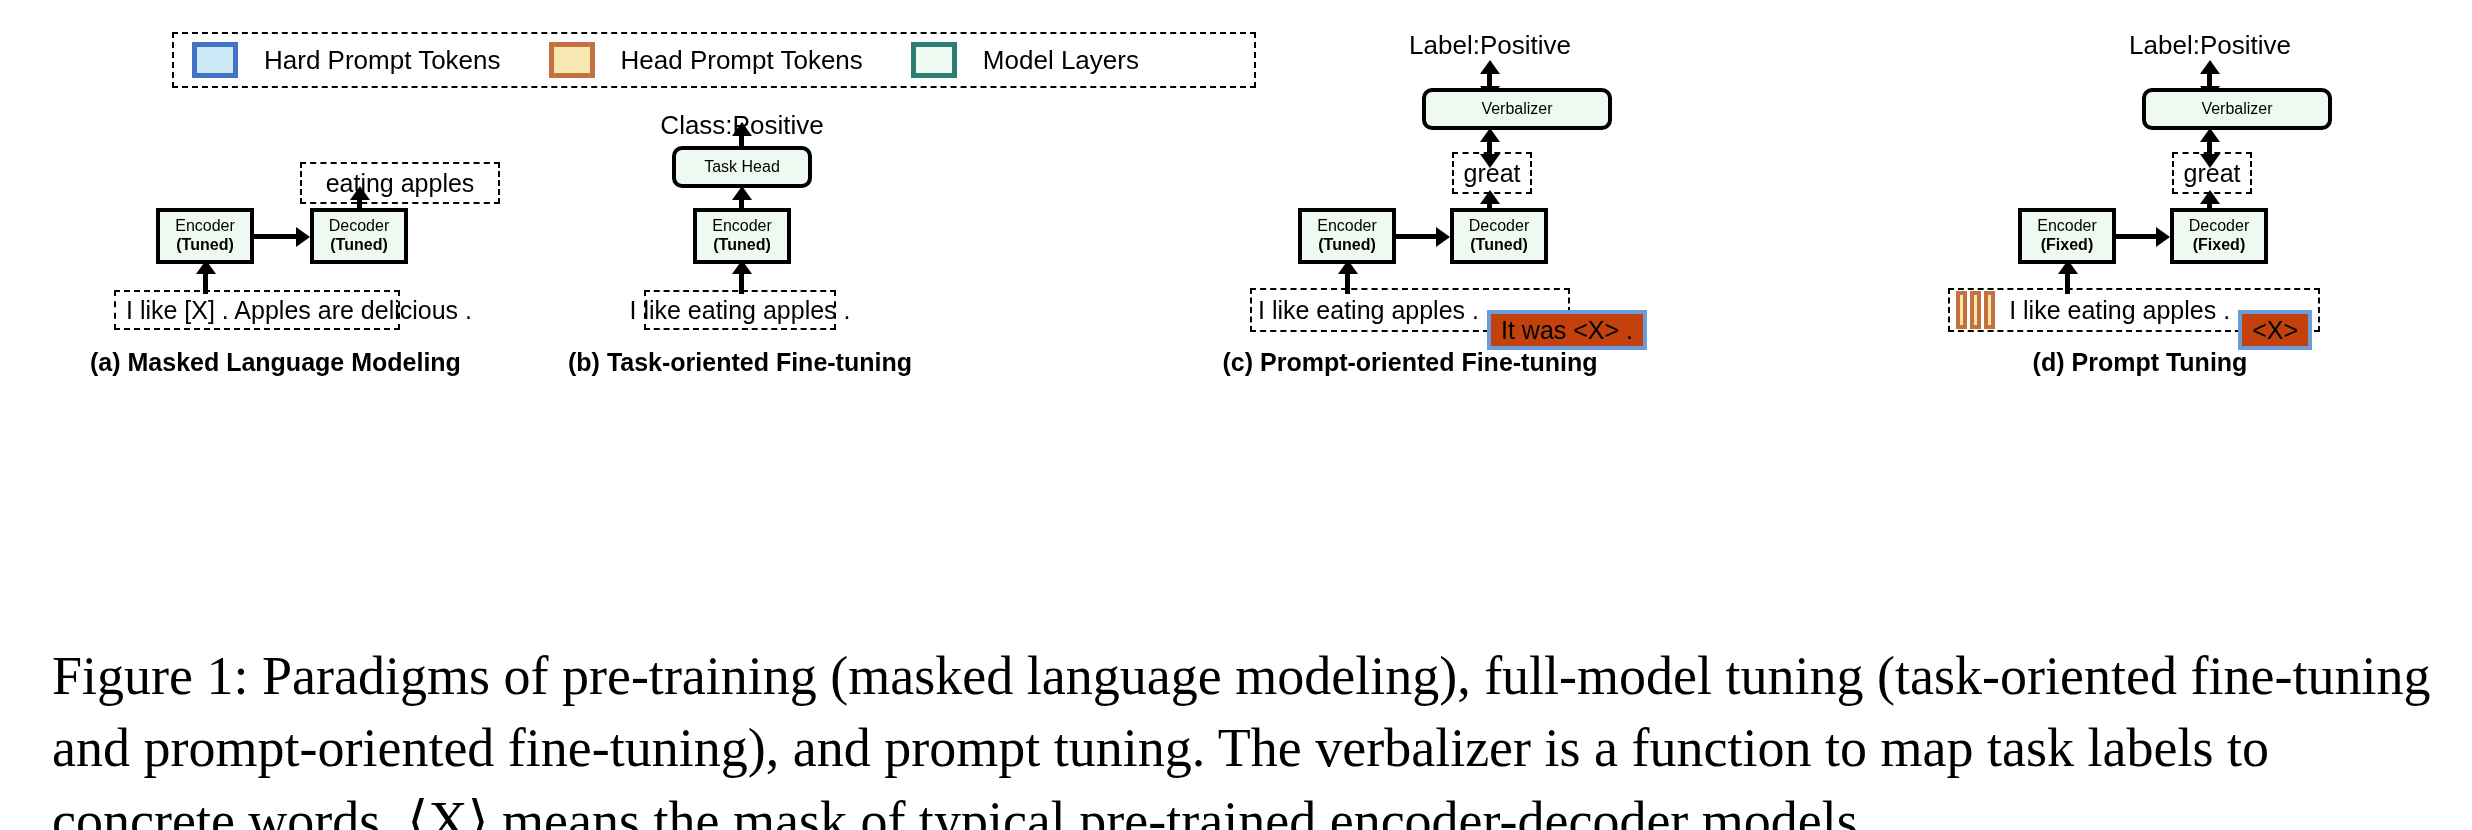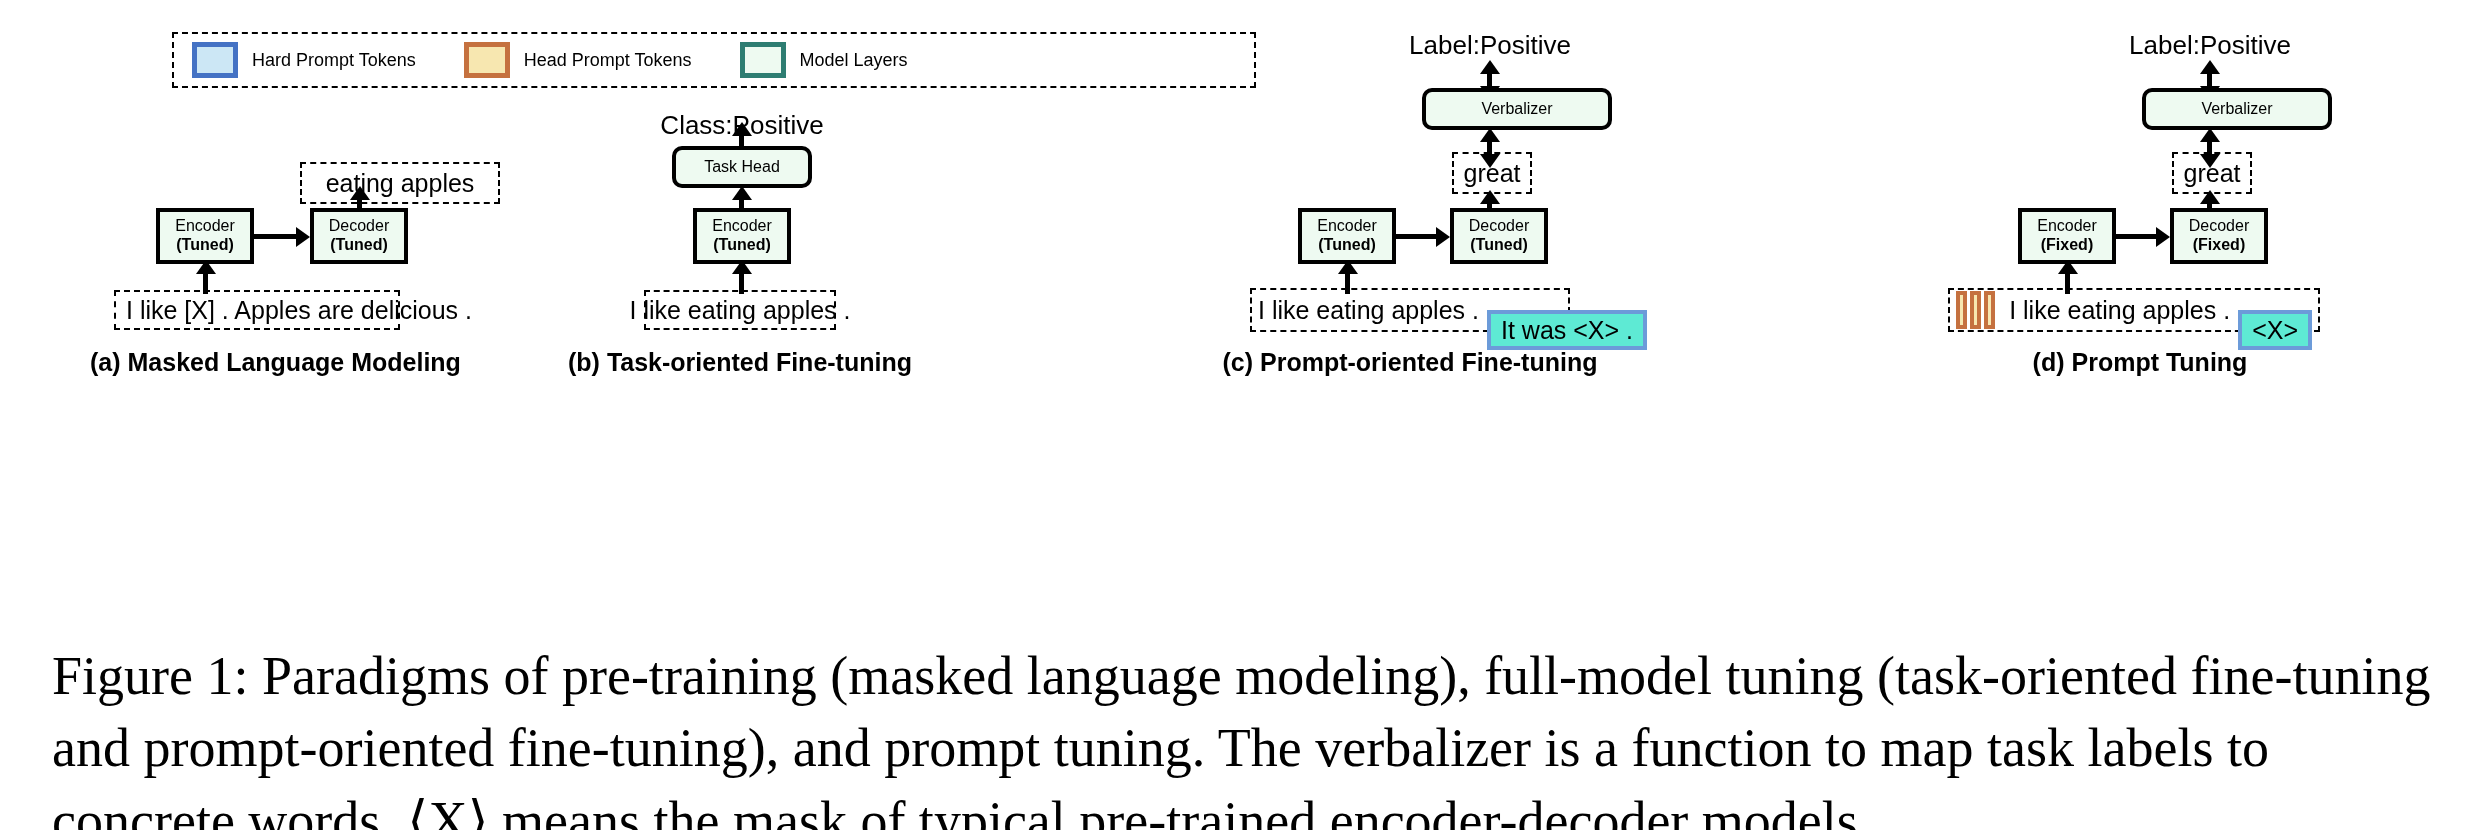--- a/index.html
+++ b/index.html
@@ -20,21 +20,21 @@
     border:2px dashed #000;
     display:flex; align-items:center;
     padding:0 18px;
   }
   .legend-item { display:flex; align-items:center; }
   .legend-item + .legend-item { margin-left:48px; }
   .swatch { width:46px; height:36px; border-width:5px; border-style:solid; }
   .sw-blue  { background:#cce7f5; border-color:#4472c4; }
   .sw-tan   { background:#f7e7b0; border-color:#c5713f; }
   .sw-green { background:#eefaf1; border-color:#2e7d72; }
-  .legend-label { margin-left:14px; font-size:18px; white-space:nowrap;text-align:center; }
+  .legend-label { margin-left:26px; font-size:26px; white-space:nowrap;text-align:center; }
 
   
   .panel { position:absolute; top:0; height:600px; }
   #panel-a { left:0;    width:620px; }
   #panel-b { left:620px; width:420px; }
   #panel-c { left:1040px; width:720px; }
   #panel-d { left:1760px; width:712px; }
 
   .abs { position:absolute; }
 
@@ -54,21 +54,21 @@
   
   .dashed-box {
     border:2px dashed #000;
     display:flex; align-items:center;
     font-size:25px; white-space:nowrap;
   }
   .dashed-box.center { justify-content:center; }
 
   
   .hard-chip {
-    background:#5eead4;
+    background:#c2410c;
     border:4px solid #6c9bd9;
     display:flex; align-items:center; justify-content:center;
     font-size:25px; white-space:nowrap;
     padding:16px 10px;
     margin-top:40px;
   }
   
   .soft-chip {
     background:#f7e7b0;
     border:4px solid #c5713f;

